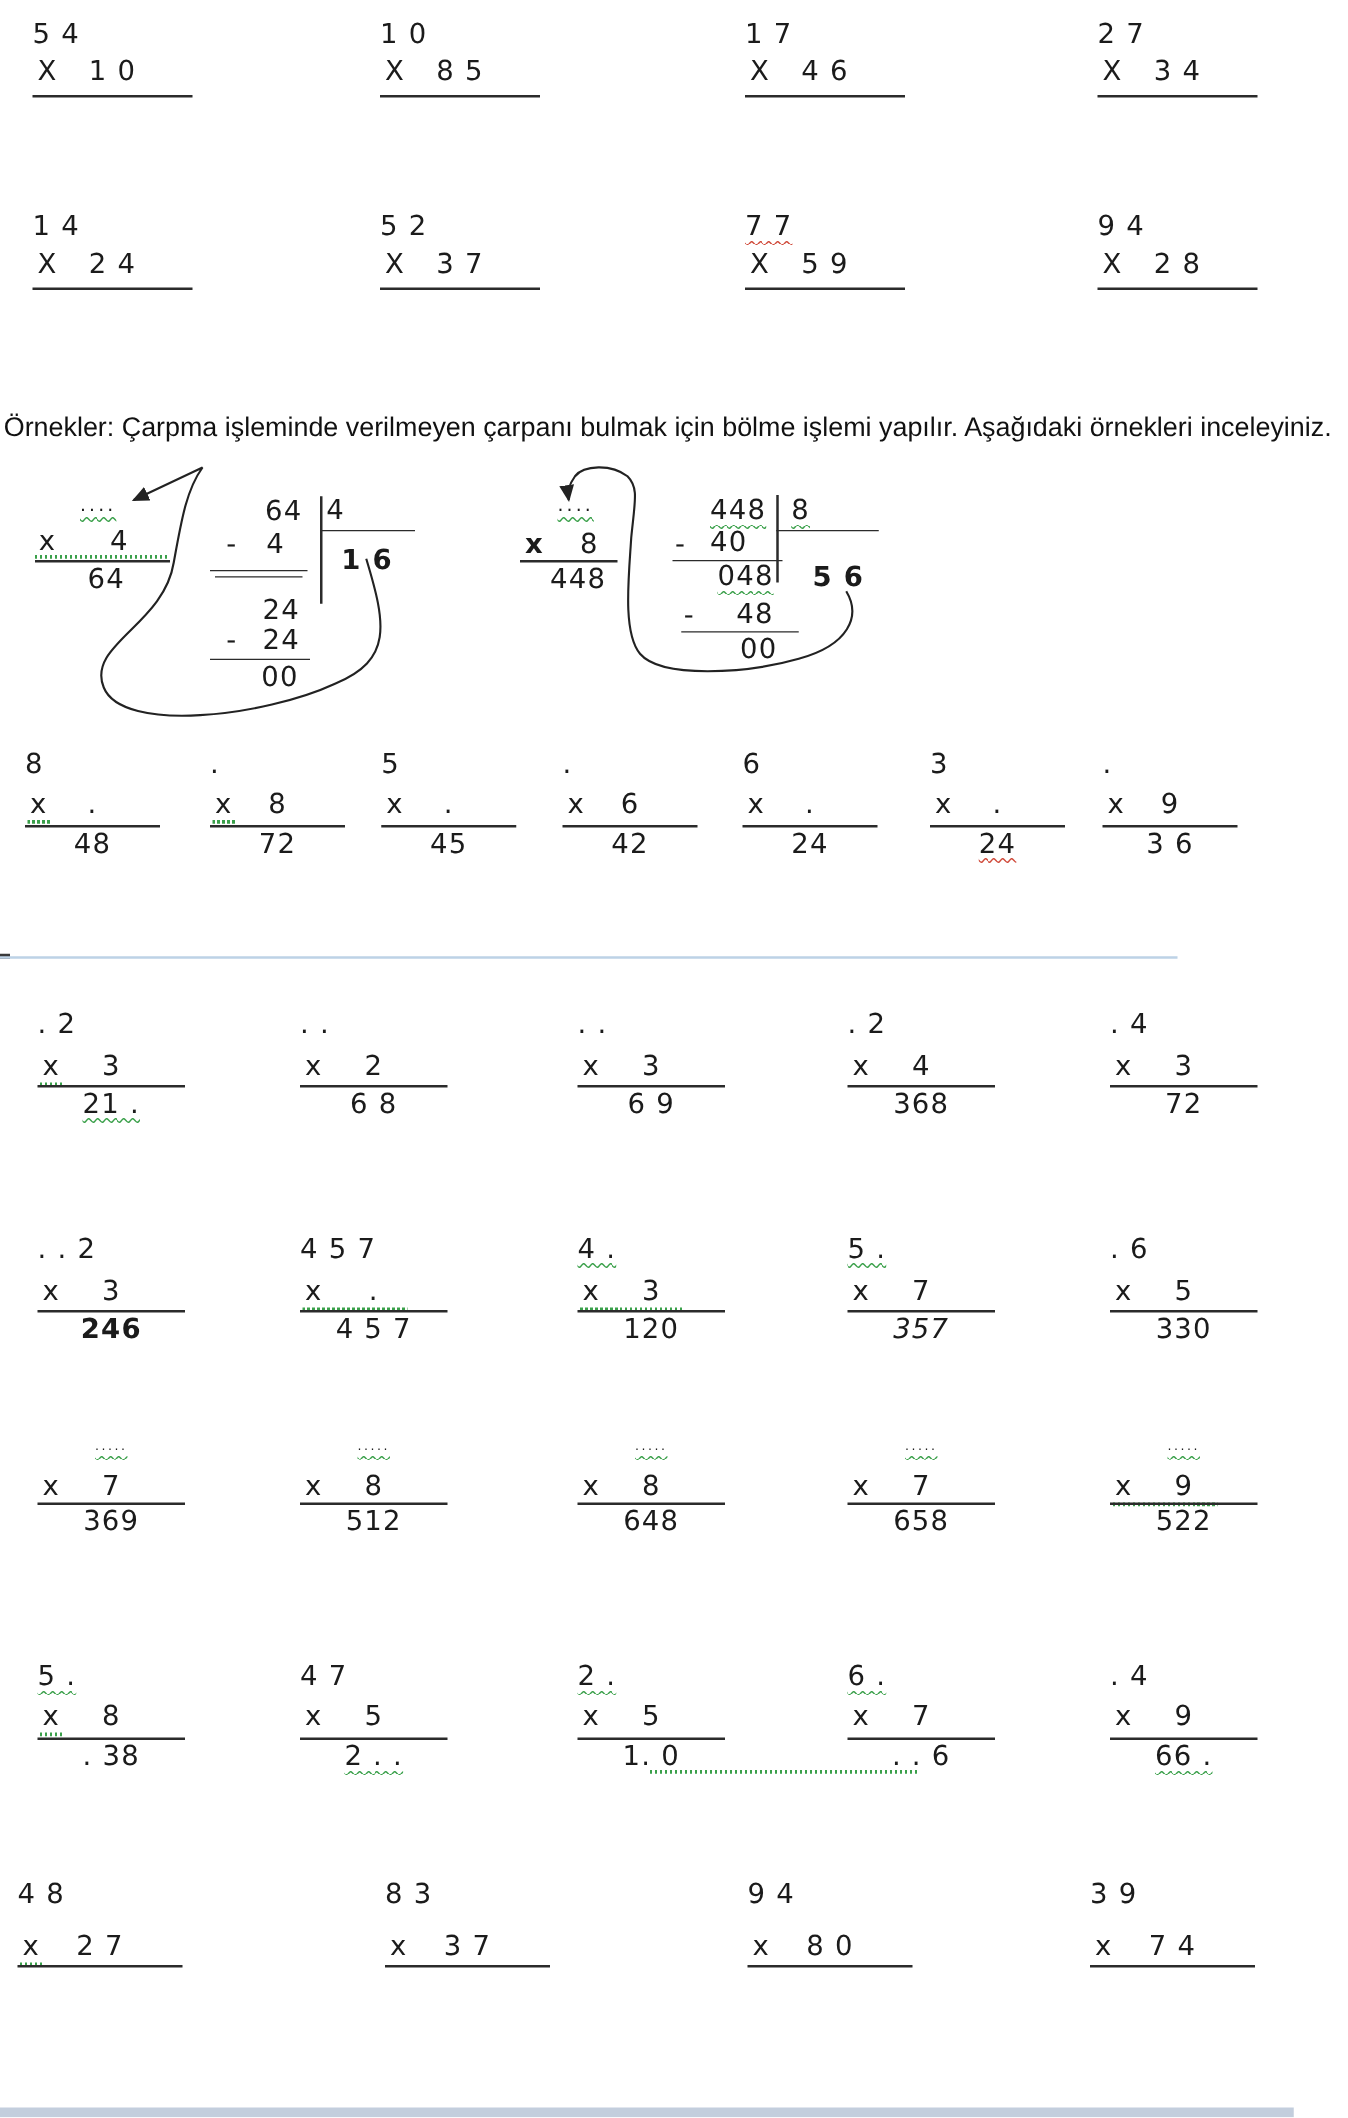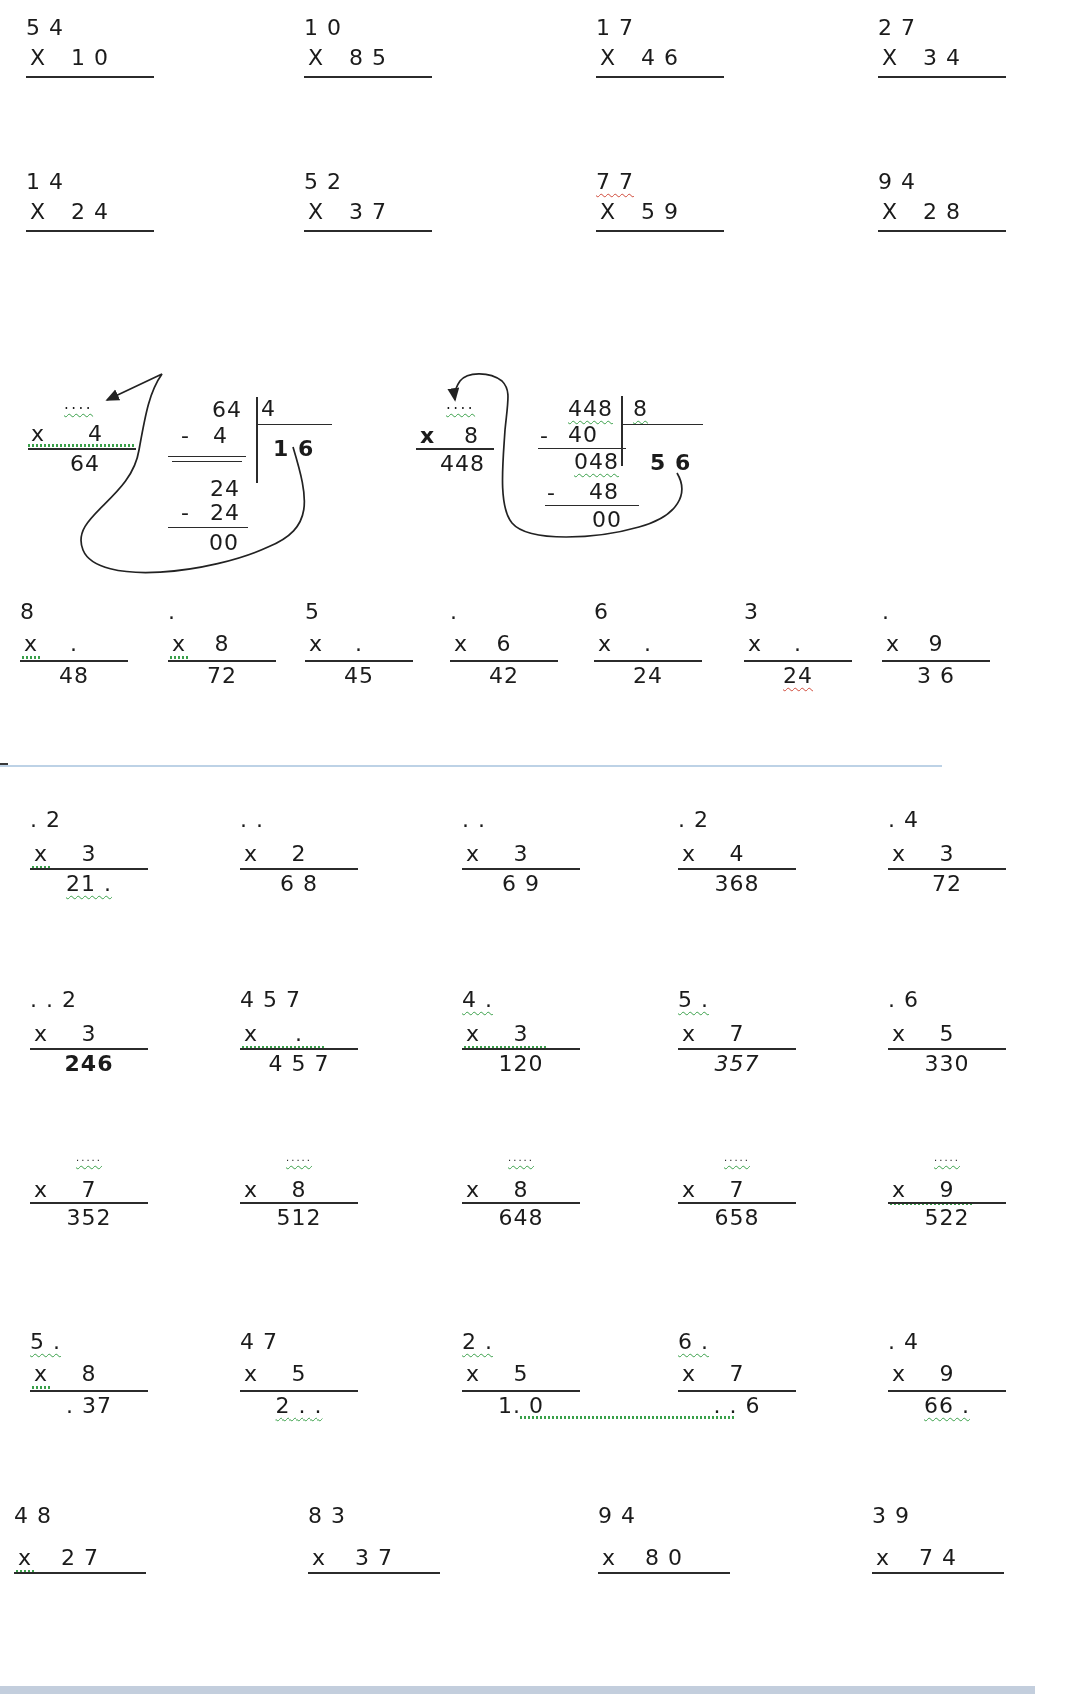--- a/index.html
+++ b/index.html
@@ -95,20 +95,21 @@
       <div class="prob" style="left: 878px; top: 170px; width: 128px;">
         <div class="p-top num">9 4</div>
         <div class="p-oprow" style="top: 30px;">
           <span class="p-op num">X</span>
           <span class="p-factor num">2 8</span>
         </div>
         <div class="p-line" style="top: 60px;"></div>
       </div>
     </div>
 
+  <div class="abs instr" style="left:3px;top:328px;width:1066px">Örnekler: Çarpma işleminde verilmeyen çarpanı bulmak için bölme işlemi yapılır. Aşağıdaki örnekleri inceleyiniz.</div>
 
   <div>
 
     <div class="abs exdots sqg" style="left:64px;top:396px">....</div>
     <div class="abs num" style="left:31px;top:422px">x</div>
     <div class="abs num" style="left:88px;top:422px">4</div>
     <div class="wavy" style="left:28px;top:444px;width:108px"></div>
     <div class="abs line" style="left:28px;top:448px;width:108px"></div>
     <div class="abs num" style="left:70px;top:452px">64</div>
 
@@ -323,21 +324,21 @@
         <div class="p-line" style="top: 60px;"></div>
         <div class="p-res num" style="top: 64px;">330</div>
       </div>
       <div class="prob" style="left: 30px; top: 1152px; width: 118px;">
         <div class="p-dots cdots sqg">.....</div>
         <div class="p-oprow" style="top: 26px;">
           <span class="p-op num">x</span>
           <span class="p-factor num">7</span>
         </div>
         <div class="p-line" style="top: 50px;"></div>
-        <div class="p-res num" style="top: 54px;">352</div>
+        <div class="p-res num" style="top: 54px;">369</div>
       </div>
       <div class="prob" style="left: 240px; top: 1152px; width: 118px;">
         <div class="p-dots cdots sqg">.....</div>
         <div class="p-oprow" style="top: 26px;">
           <span class="p-op num">x</span>
           <span class="p-factor num">8</span>
         </div>
         <div class="p-line" style="top: 50px;"></div>
         <div class="p-res num" style="top: 54px;">512</div>
       </div>
@@ -370,21 +371,21 @@
         <div class="p-res num" style="top: 54px;">522</div>
       </div>
       <div class="prob" style="left: 30px; top: 1330px; width: 118px;">
         <div class="p-top num sqg">5 .</div>
         <div class="p-oprow" style="top: 32px;">
           <span class="p-op num">x</span>
           <span class="p-factor num">8</span>
           <div class="wavy" style="top: 24px; left: 2px; width: 18px;"></div>
         </div>
         <div class="p-line" style="top: 60px;"></div>
-        <div class="p-res num" style="top: 64px;">. 37</div>
+        <div class="p-res num" style="top: 64px;">. 38</div>
       </div>
       <div class="prob" style="left: 240px; top: 1330px; width: 118px;">
         <div class="p-top num">4 7</div>
         <div class="p-oprow" style="top: 32px;">
           <span class="p-op num">x</span>
           <span class="p-factor num">5</span>
         </div>
         <div class="p-line" style="top: 60px;"></div>
         <div class="p-res num sqg" style="top: 64px;">2 . .</div>
       </div>

